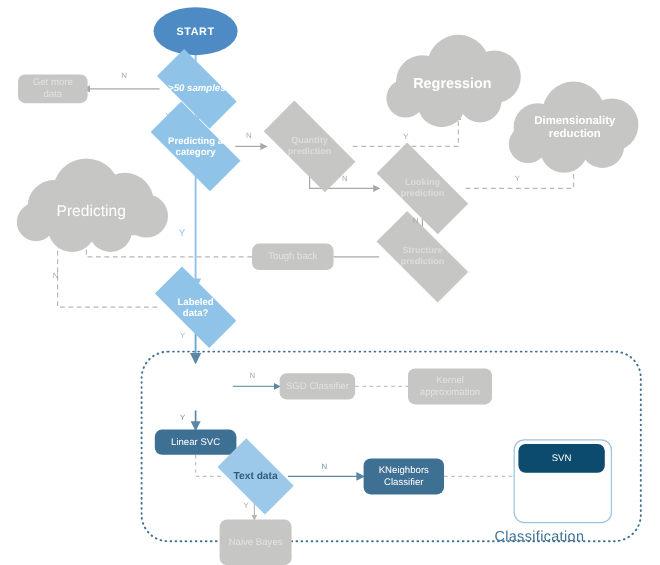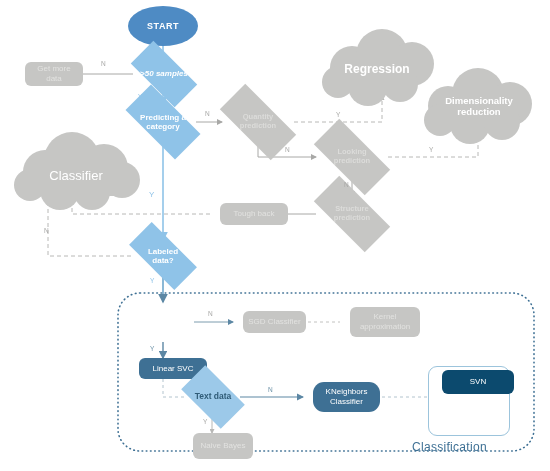--- a/index.html
+++ b/index.html
@@ -20,21 +20,21 @@
   .d-light .dshape{background:#8FC3E8;}
   .d-light .dlabel{color:#ffffff;font-size:8px;font-weight:bold;}
   .d-gray .dshape{background:#C6C6C4;}
   .d-gray .dlabel{color:#DCDCDA;font-size:7.5px;font-weight:bold;}
   .d-steel .dshape{background:#3E7094;}
   .d-steel .dlabel{color:#ffffff;font-size:8px;font-weight:bold;}
   .d-pale .dshape{background:#9CC9E9;}
   .d-pale .dlabel{color:#2F5B77;font-size:8.5px;font-weight:bold;}
 
   
-  .box{border-radius:6px;font-size:8px;line-height:1.25;padding:5px 4px;margin-left:10px;}
+  .box{border-radius:6px;font-size:8px;line-height:1.25;padding:5px 4px;}
   .b-gray{background:#C6C6C4;color:#E2E2E0;}
   .b-steel{background:#3E7094;color:#ffffff;}
   .b-steelb{background:#0c4a6e;color:#ffffff;font-weight:normal;}
 
   
   .cloud{position:absolute;}
   .cloud .ctext{position:absolute;left:0;top:0;width:100%;height:100%;display:flex;align-items:center;justify-content:center;text-align:center;color:#ffffff;z-index:3;line-height:1.2;}
 
   
   .grp-outline{position:absolute;border:1.2px solid #9CC4DC;border-radius:9px;background:#ffffff;}
@@ -131,21 +131,21 @@
       <circle cx="478" cy="94" r="26" fill="#C6C6C4"></circle>
       <circle cx="510" cy="104" r="22" fill="#C6C6C4"></circle>
       <circle cx="440" cy="120" r="16" fill="#C6C6C4"></circle>
       <circle cx="470" cy="124" r="20" fill="#C6C6C4"></circle>
       <circle cx="502" cy="122" r="18" fill="#C6C6C4"></circle>
       <rect x="440" y="94" width="78" height="32" fill="#C6C6C4"></rect>
     </g>
   </svg>
 
   <div class="cloud" style="left:20px;top:150px;width:112px;height:52px;">
-    <div class="ctext" style="font-size:13px;">Classifier</div>
+    <div class="ctext" style="font-size:13px;">Predicting</div>
   </div>
   <div class="cloud" style="left:330px;top:46px;width:94px;height:46px;">
     <div class="ctext" style="font-size:12px;font-weight:bold;">Regression</div>
   </div>
   <div class="cloud" style="left:432px;top:82px;width:94px;height:48px;">
     <div class="ctext" style="font-size:9.5px;font-weight:bold;">Dimensionality reduction</div>
   </div>
 
   <div class="node ellipse" style="left:128px;top:6px;width:70px;height:40px;">
     <span>START</span>
@@ -200,25 +200,25 @@
 
   <div class="node box b-steel" style="left:129px;top:358px;width:68px;height:21px;">
     <span>Linear SVC</span>
   </div>
 
   <div class="node diamond d-pale" style="left:185px;top:380px;width:56px;height:34px;">
     <div class="dshape"></div>
     <div class="dlabel" style="width:115%;">Text data</div>
   </div>
 
-  <div class="node box b-gray" style="left:183px;top:433px;width:60px;height:26px;">
+  <div class="node box b-gray" style="left:183px;top:433px;width:60px;height:38px;">
     <span>Naive Bayes</span>
   </div>
 
-  <div class="node box b-steel" style="left:303px;top:382px;width:67px;height:30px;border-radius:11px;">
+  <div class="node box b-steel" style="left:303px;top:382px;width:67px;height:30px;">
     <span>KNeighbors Classifier</span>
   </div>
 
   <div class="grp-outline" style="left:428px;top:366px;width:80px;height:68px;"></div>
   <div class="node box b-steelb" style="left:432px;top:370px;width:72px;height:24px;">
     <span>SVN</span>
   </div>
 
   <div class="classif-label" style="left:412px;top:440px;">Classification</div>
 

